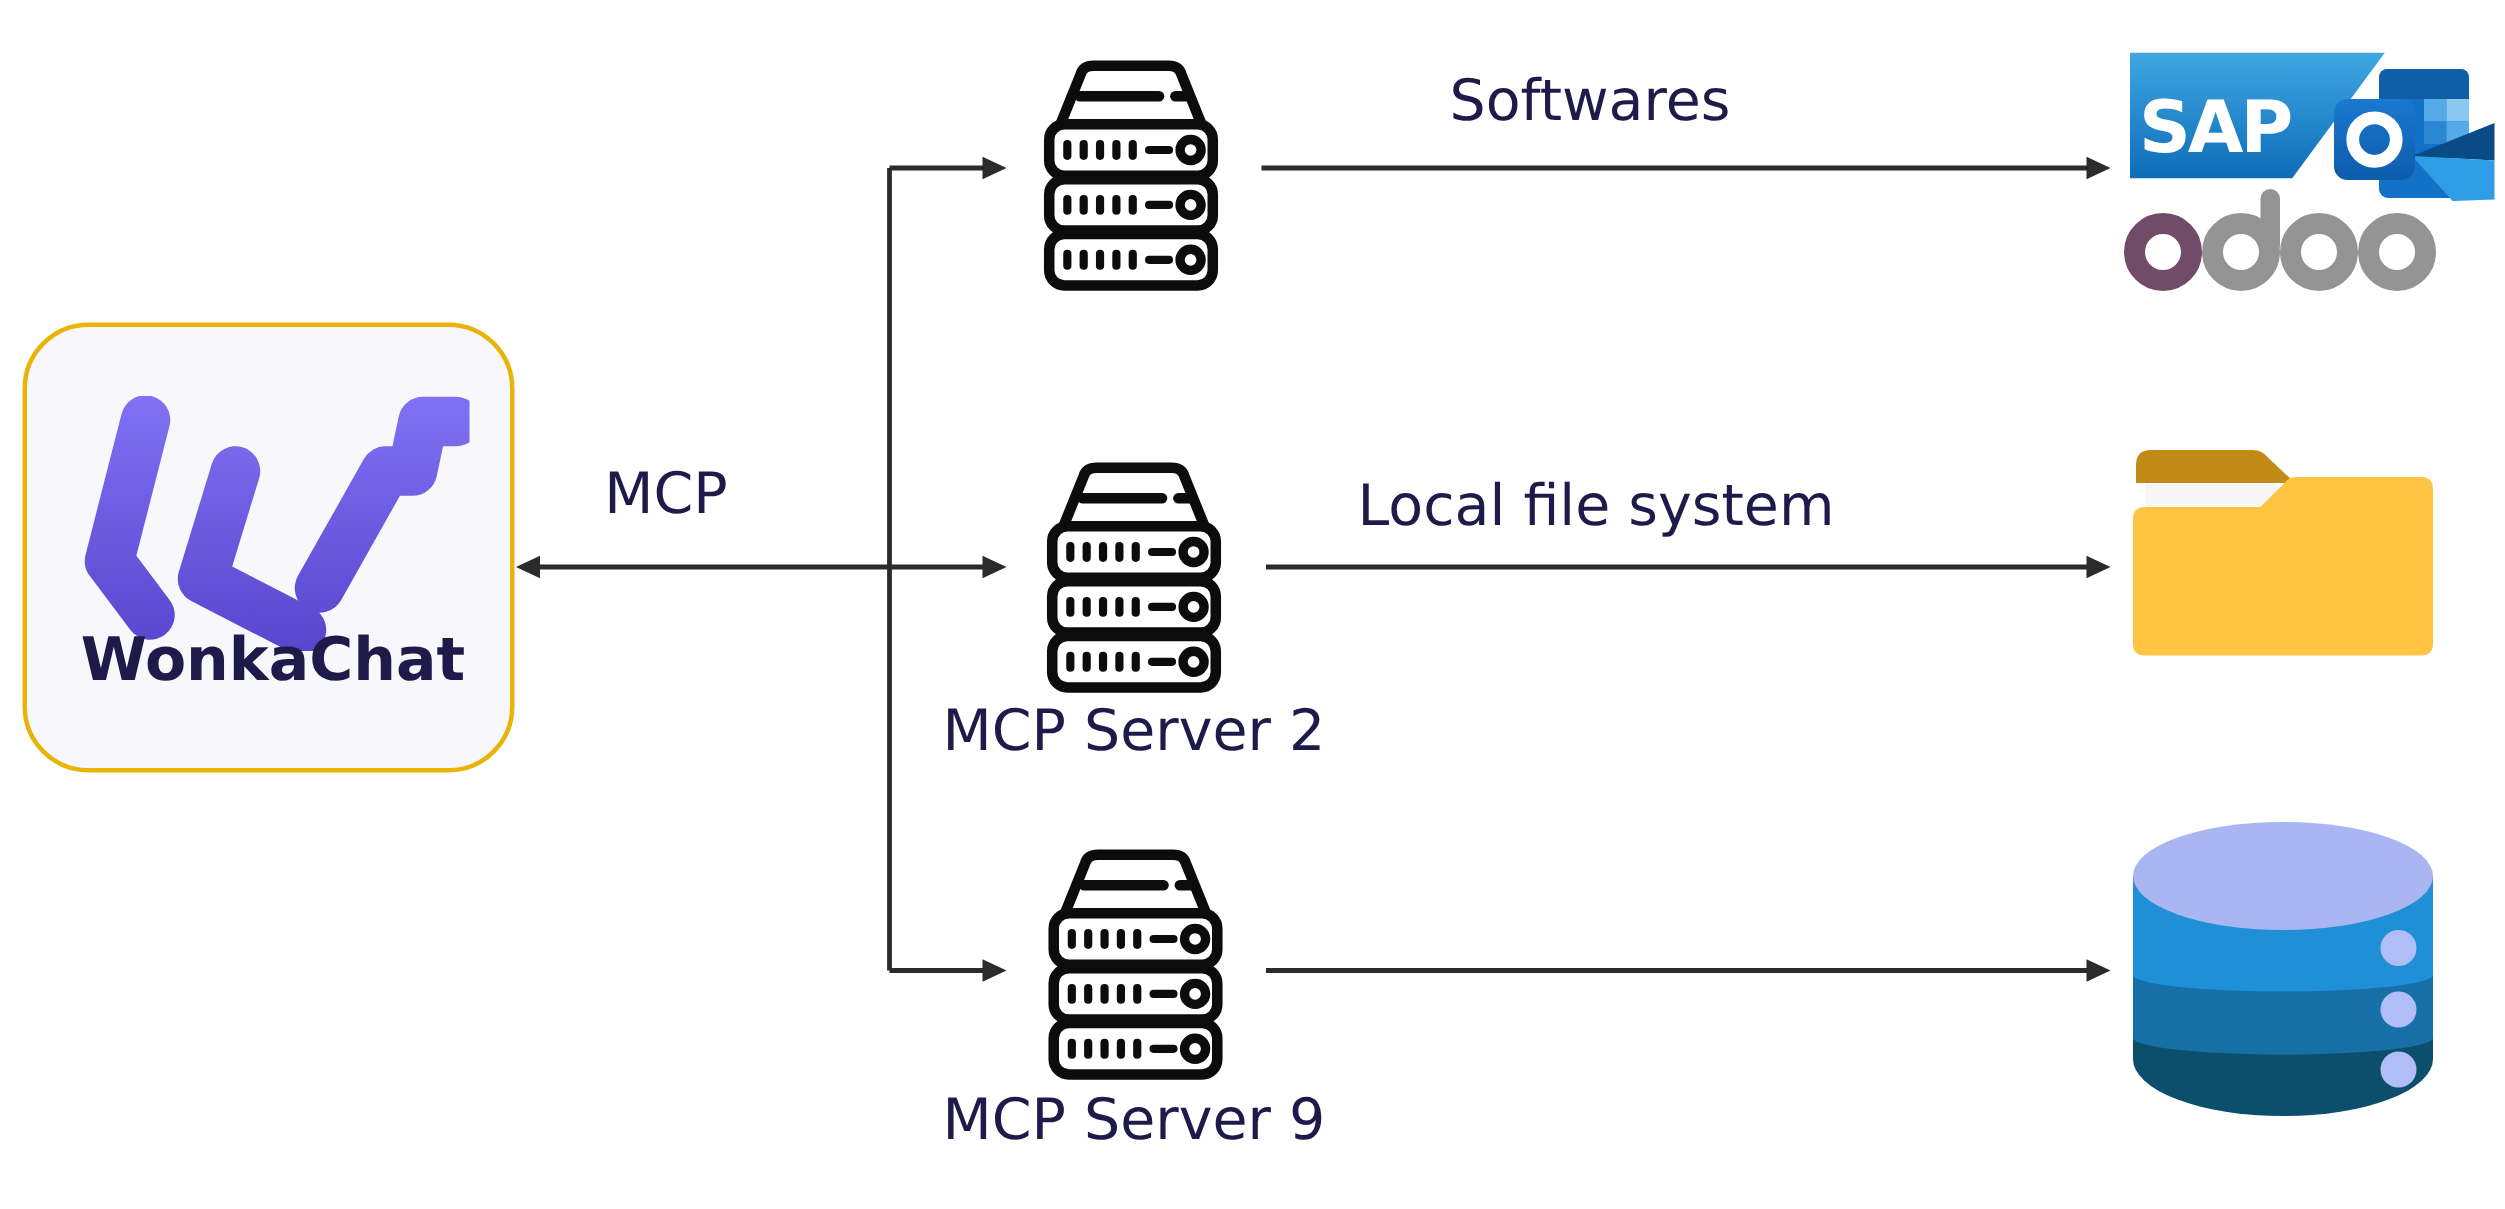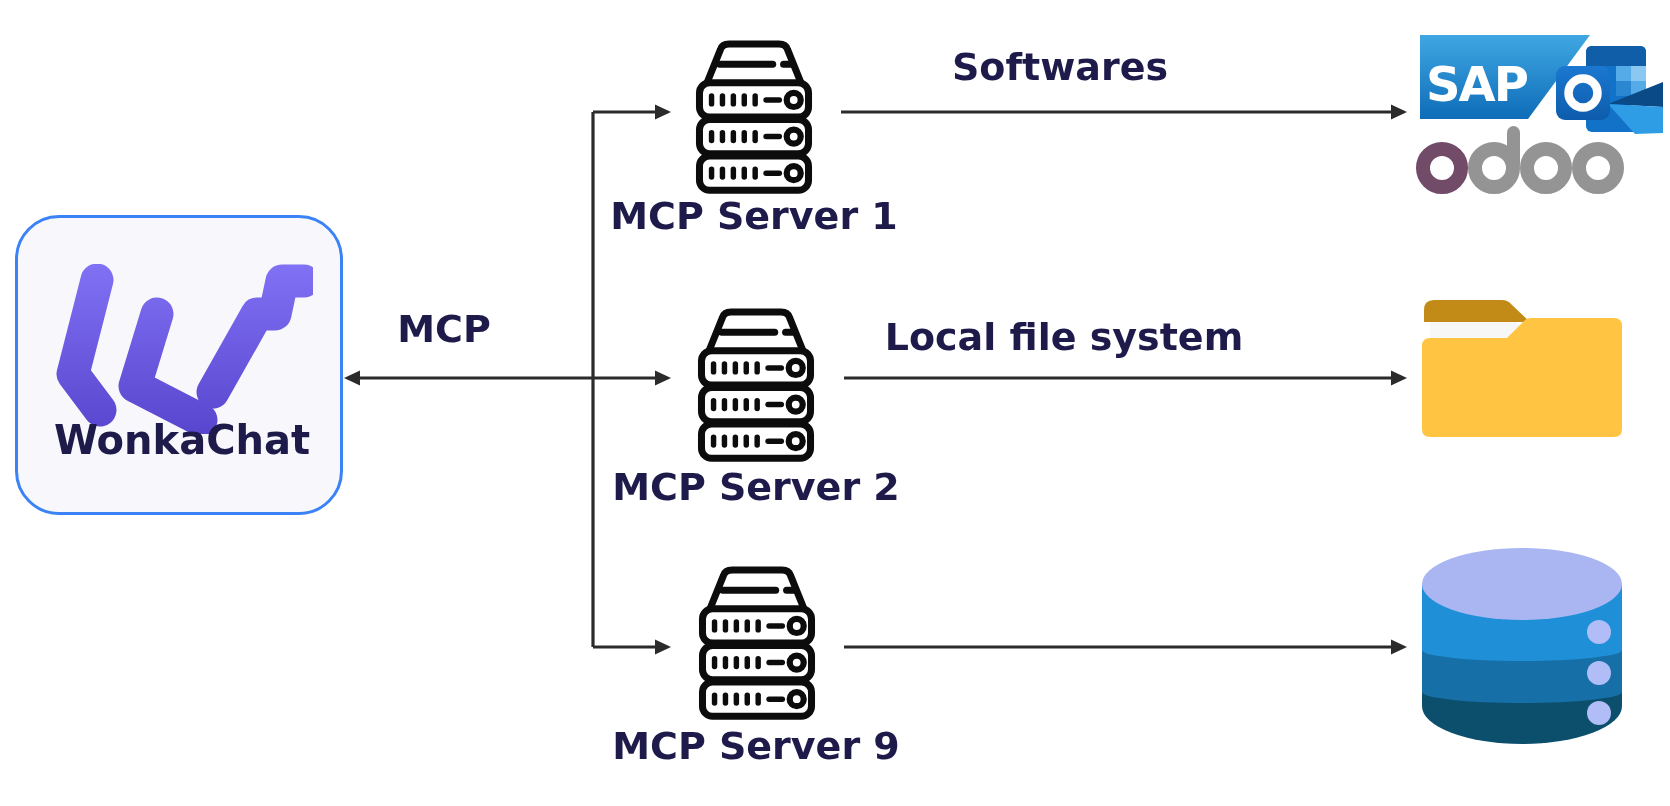--- a/index.html
+++ b/index.html
@@ -3,26 +3,26 @@
 <meta charset="utf-8">
 <style>
   html,body{margin:0;padding:0;background:#ffffff;}
   .canvas{
     position:relative;width:1670px;height:806px;background:#ffffff;overflow:hidden;
     font-family:"DejaVu Sans","Liberation Sans",sans-serif;
   }
   .abs{position:absolute;}
   .lbl{
     position:absolute;transform:translate(-50%,-50%);
-    color:#1e1b4b;font-weight:700;font-size:38px;white-space:nowrap;
+    color:#1e1b4b;font-weight:400;font-size:38px;white-space:nowrap;
     letter-spacing:0px;
   }
   .client-box{
     position:absolute;left:15px;top:215px;width:328px;height:300px;
-    background:#f8f8fc;border:3px solid #3b82f6;border-radius:44px;
+    background:#f8f8fc;border:3px solid #eab308;border-radius:44px;
     box-sizing:border-box;
   }
   .client-name{
     position:absolute;left:164px;top:222px;transform:translate(-50%,-50%);
     color:#1e1b4b;font-weight:700;font-size:40px;white-space:nowrap;
   }
   svg{display:block;}
 </style>
 </head>
 <body>
@@ -93,21 +93,20 @@
       </g>
     </svg>
     <div class="client-name">WonkaChat</div>
   </div>
 
   <div class="lbl" style="left:444px;top:329px">MCP</div>
 
   <svg class="abs" style="left:675px;top:33px" width="158" height="162" viewBox="0 0 200 208">
       <use href="#server-rack"></use>
     </svg>
-  <div class="lbl" style="left:754px;top:216px">MCP Server 1</div>
 
   <svg class="abs" style="left:677px;top:301px" width="158" height="162" viewBox="0 0 200 208">
       <use href="#server-rack"></use>
     </svg>
   <div class="lbl" style="left:756px;top:487px">MCP Server 2</div>
 
   <svg class="abs" style="left:678px;top:559px" width="158" height="162" viewBox="0 0 200 208">
       <use href="#server-rack"></use>
     </svg>
   <div class="lbl" style="left:756px;top:746px">MCP Server 9</div>

